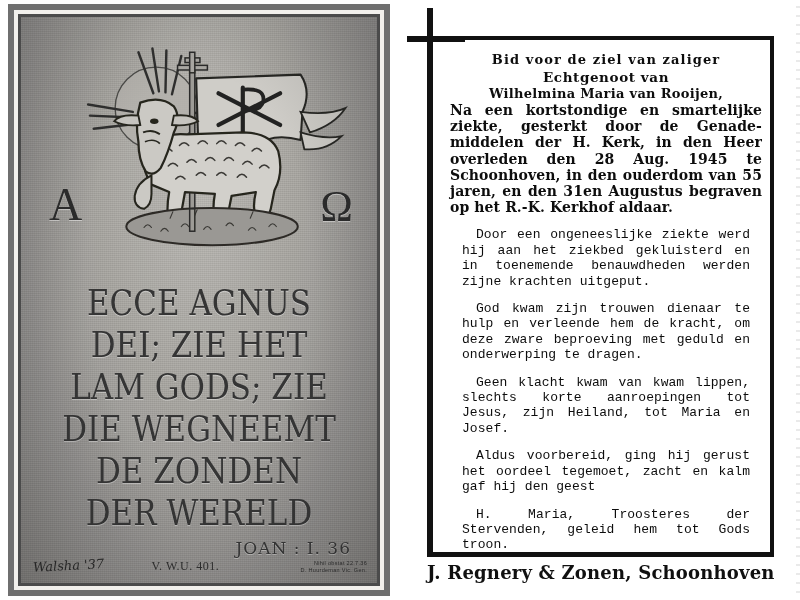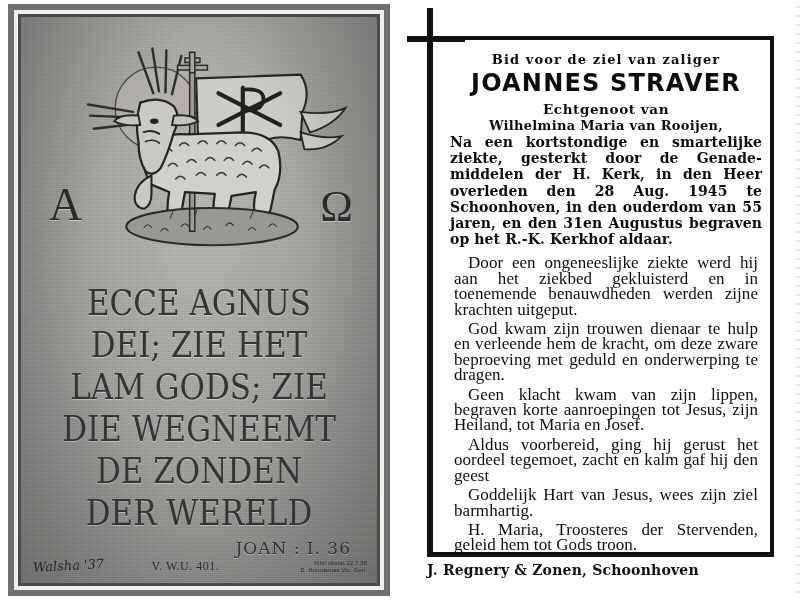--- a/index.html
+++ b/index.html
@@ -270,36 +270,36 @@
     font-family: "DejaVu Serif", serif;
     font-weight: bold;
     font-size: 14px;
     line-height: 16.2px;
     text-align: justify;
     letter-spacing: .1px;
     margin-bottom: 8px;
   }
 
   .body-par {
-    font-family: Liberation Serif, serif;
-    font-size: 17px;
+    font-family: Liberation Mono, monospace;
+    font-size: 13px;
     line-height: 15.4px;
     text-align: justify;
     text-indent: 14px;
-    margin: 4px;
+    margin: 12px;
     letter-spacing: .05px;
   }
 
   .publisher {
     position: absolute;
     left: 23px;
     top: 562px;
     font-family: "DejaVu Serif", serif;
     font-weight: bold;
-    font-size: 14px;
+    font-size: 18px;
     letter-spacing: .2px;
     color: #101010;
     white-space: nowrap;
   }
 
   
   .edge-noise {
     position: absolute;
     left: 392px;
     top: 0;
@@ -448,31 +448,29 @@
     <div class="cross-v"></div>
     <div class="cross-h"></div>
 
     <div class="frame-top"></div>
     <div class="frame-right"></div>
     <div class="frame-bottom"></div>
 
     <div class="text-area">
 
       <div class="line-pray">Bid voor de ziel van zaliger</div>
-      <div class="name">JOANNES STRAVER</div>
       <div class="spouse-lead">Echtgenoot van</div>
       <div class="spouse-name">Wilhelmina Maria van Rooijen,</div>
 
       <div class="block-death">Na een kortstondige en smartelijke ziekte, gesterkt door de Genade-middelen der H. Kerk, in den Heer overleden den 28 Aug. 1945 te Schoonhoven, in den ouderdom van 55 jaren, en den 31en Augustus begraven op het R.-K. Kerkhof aldaar.</div>
 
       <p class="body-par">Door een ongeneeslijke ziekte werd hij aan het ziekbed gekluisterd en in toenemende benauwdheden werden zijne krachten uitgeput.</p>
       <p class="body-par">God kwam zijn trouwen dienaar te hulp en verleende hem de kracht, om deze zware beproeving met geduld en onderwerping te dragen.</p>
-      <p class="body-par">Geen klacht kwam van zijn lippen, begraven korte aanroepingen tot Jesus, zijn Heiland, tot Maria en Josef.</p>
+      <p class="body-par">Geen klacht kwam van kwam lippen, slechts korte aanroepingen tot Jesus, zijn Heiland, tot Maria en Josef.</p>
       <p class="body-par">Aldus voorbereid, ging hij gerust het oordeel tegemoet, zacht en kalm gaf hij den geest</p>
-      <p class="body-par">Goddelijk Hart van Jesus, wees zijn ziel barmhartig.</p>
       <p class="body-par">H. Maria, Troosteres der Stervenden, geleid hem tot Gods troon.</p>
 
     </div>
 
     <div class="publisher">J. Regnery &amp; Zonen, Schoonhoven</div>
 
     <div class="edge-noise"></div>
   </div>
 
 </div>

